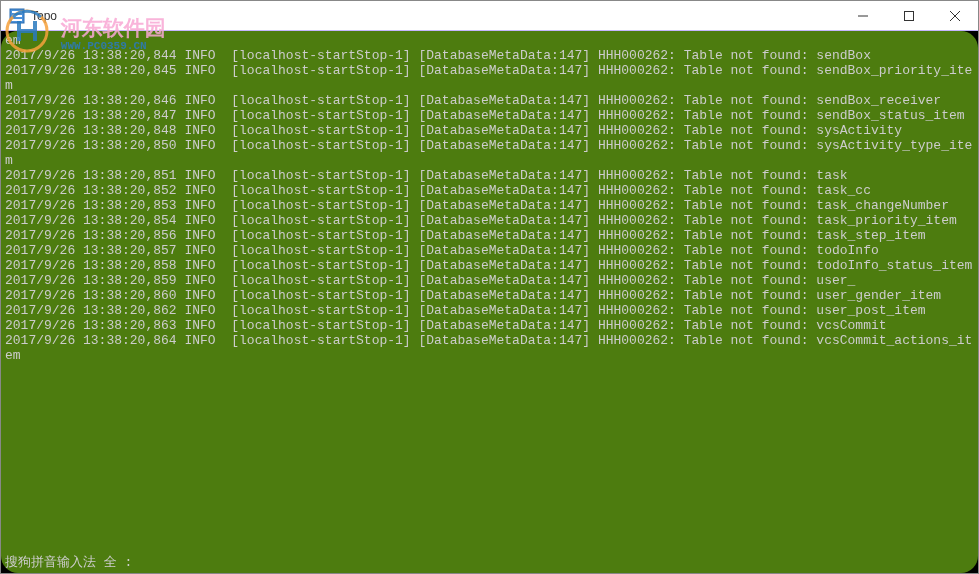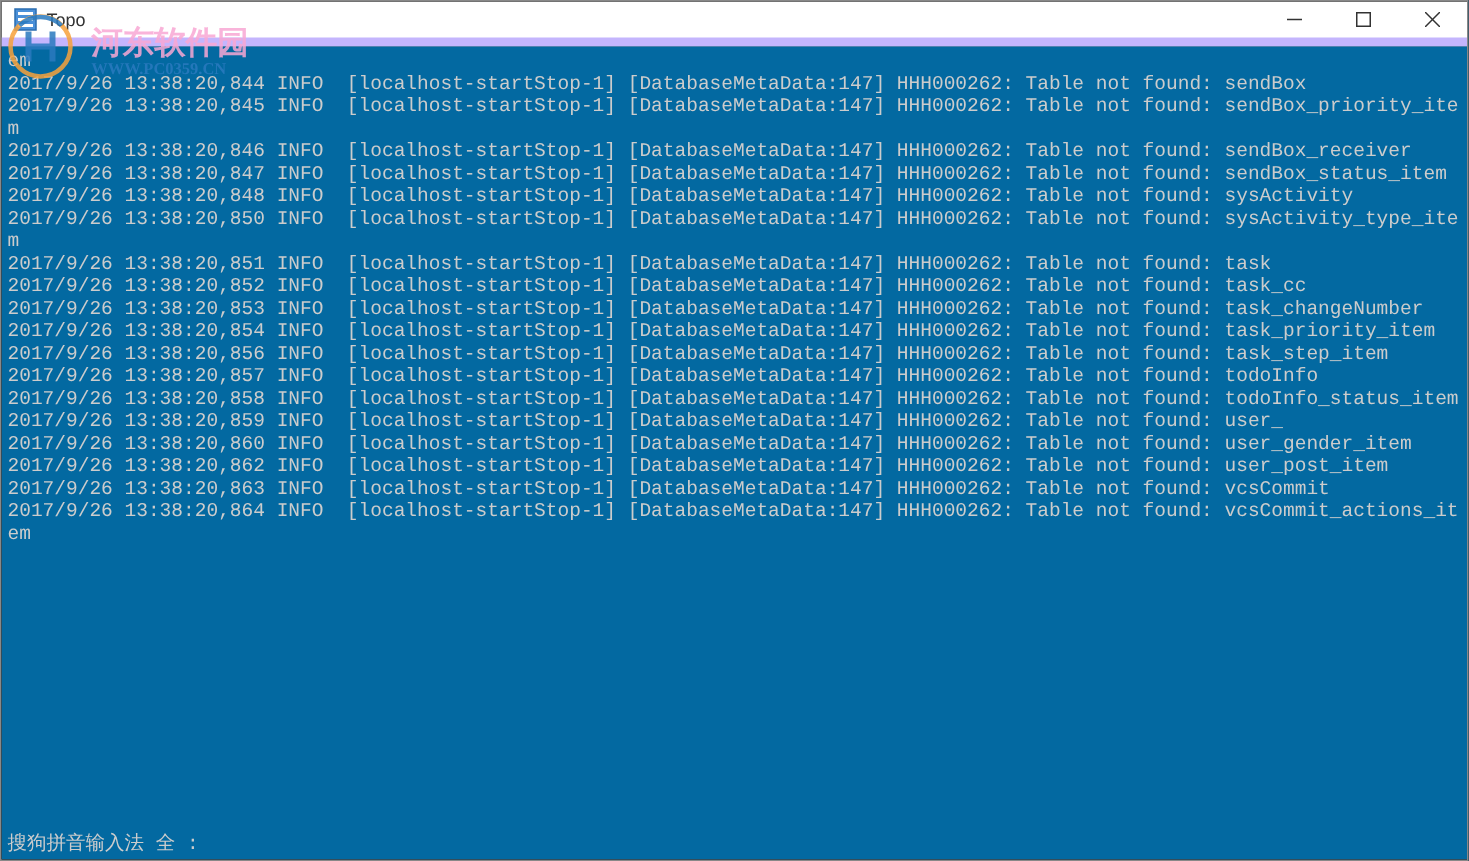--- a/index.html
+++ b/index.html
@@ -12,21 +12,21 @@
   overflow: hidden;
   border: 1px solid #888;
   position: relative;
 }
 .titlebar {
   height: 30px;
   background: #fff;
   display: flex;
   align-items: center;
   padding-left: 8px;
-  border-bottom: 6px solid #c4b5fd;
+  border-bottom: 1px solid #c4b5fd;
 }
 .titlebar .icon {
   width: 16px;
   height: 16px;
   margin-right: 6px;
 }
 .titlebar .title {
   font-family: "Segoe UI", sans-serif;
   font-size: 12px;
   color: #333;
@@ -40,28 +40,29 @@
   width: 46px;
   height: 100%;
   display: flex;
   align-items: center;
   justify-content: center;
   font-family: "Segoe UI", sans-serif;
   font-size: 11px;
   color: #333;
 }
 .console {
-  background: #0369a1;
+  background: #4d7c0f;
   color: #ccc;
   padding: 2px 4px;
   line-height: 15px;
   white-space: pre-wrap;
   word-break: break-all;
   height: calc(100% - 30px);
   overflow: hidden;
+  border-radius: 17px;
 }
 .log-line { display: block; }
 .ime {
   position: absolute;
   bottom: 2px;
   left: 4px;
   color: #ccc;
   font-size: 13px;
   margin-top: 20px;
 }
@@ -81,21 +82,21 @@
   vertical-align: middle;
   margin-left: 4px;
 }
 .wm-cn {
   font-family: "Microsoft YaHei", sans-serif;
   font-size: 21px;
   font-weight: bold;
   color: #f9a8d4;
 }
 .wm-url {
-  font-family: Liberation Serif, serif;
+  font-family: Liberation Mono, monospace;
   font-size: 11px;
   font-weight: bold;
   color: #2a7abf;
   margin-top: -2px;
 }
 </style>
 </head>
 <body>
 
 <div class="titlebar">

